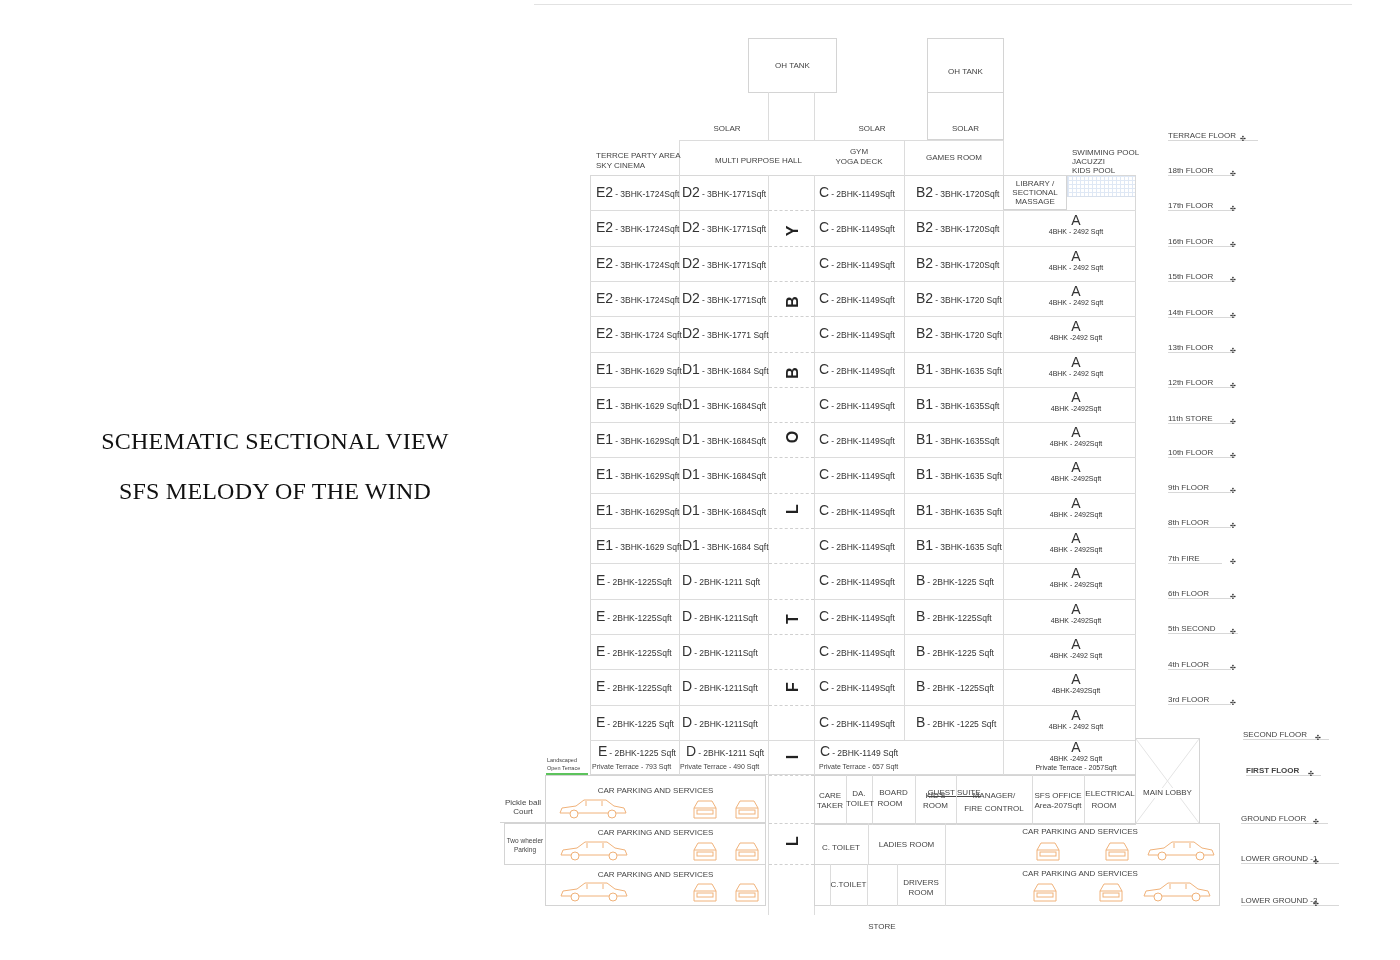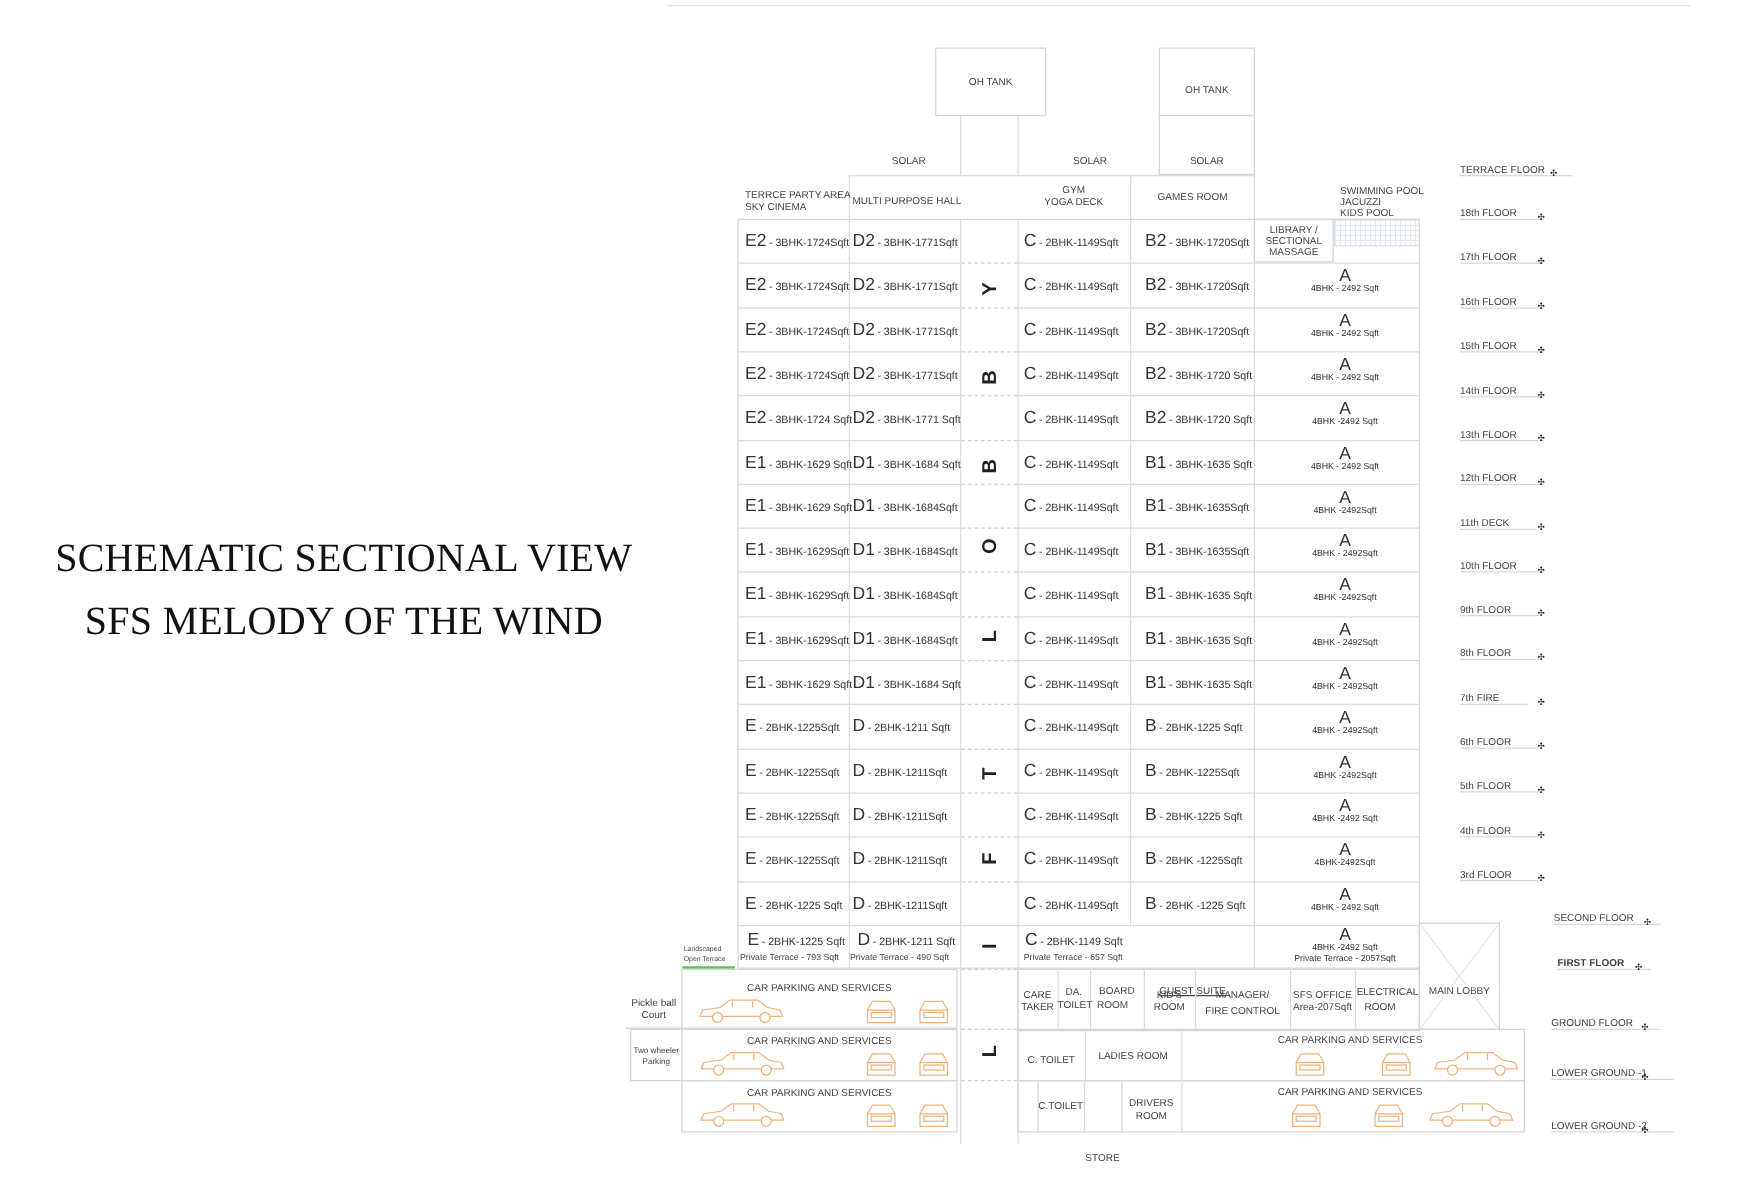--- a/index.html
+++ b/index.html
@@ -1,18 +1,18 @@
 <!DOCTYPE html>
 <html><head>
 <meta charset="utf-8">
 <style>
   html, body { margin:0; padding:0; background:#ffffff; }
   body { width:1400px; height:960px; position:relative; overflow:hidden; font-family:"Liberation Sans", sans-serif; color:#333; }
   .abs { position:absolute; }
-  .title { position:absolute; left:20px; width:510px; text-align:center; font-family:"Liberation Serif", serif; font-size:32px; color:#111; letter-spacing:0.2px; }
+  .title { position:absolute; left:20px; width:510px; text-align:center; font-family:"Liberation Serif", serif; font-size:24px; color:#111; letter-spacing:0.2px; }
   .topline { position:absolute; left:534px; top:4px; width:818px; height:1px; background:#e2e2e2; }
   .box { position:absolute; border:1px solid #d4d4d4; box-sizing:border-box; background:transparent; }
   .lbl { position:absolute; font-size:8px; color:#444; text-align:center; line-height:10px; white-space:nowrap; }
   .unit { position:absolute; font-size:8.5px; color:#333; white-space:nowrap; display:flex; align-items:baseline; }
   .unit .code { font-size:14px; margin-right:2px; color:#333; }
   .aunit { position:absolute; width:130px; text-align:center; color:#333; }
   .aunit .code { display:block; font-size:14px; line-height:14px; }
   .aunit .sub { display:block; font-size:7px; line-height:9px; }
   .pt { position:absolute; font-size:7px; color:#444; white-space:nowrap; }
   .lift { position:absolute; left:778px; width:30px; text-align:center; font-size:16px; font-weight:bold; color:#222; transform:rotate(-90deg); }
@@ -48,21 +48,21 @@
   <div class="lbl" style="left:835px;width:74px;top:124px;">SOLAR</div>
   <div class="lbl" style="left:927px;width:77px;top:124px;">SOLAR</div>
 
   <div class="hline" style="left:679px;top:140px;width:325px;"></div>
   <div class="vline" style="left:679px;top:140px;height:38px;"></div>
   <div class="vline" style="left:904px;top:140px;height:38px;"></div>
   <div class="vline" style="left:1003px;top:140px;height:38px;"></div>
 
   <div class="lbl" style="left:596px;top:151px;text-align:left;">TERRCE PARTY AREA</div>
   <div class="lbl" style="left:596px;top:161px;text-align:left;">SKY CINEMA</div>
-  <div class="lbl" style="left:682px;width:86px;top:156px;">MULTI PURPOSE HALL</div>
+  <div class="lbl" style="left:715px;width:86px;top:156px;">MULTI PURPOSE HALL</div>
   <div class="lbl" style="left:815px;width:88px;top:147px;">GYM</div>
   <div class="lbl" style="left:815px;width:88px;top:157px;">YOGA DECK</div>
   <div class="lbl" style="left:905px;width:98px;top:153px;">GAMES ROOM</div>
   <div class="lbl" style="left:1072px;top:148px;text-align:left;">SWIMMING POOL</div>
   <div class="lbl" style="left:1072px;top:157px;text-align:left;">JACUZZI</div>
   <div class="lbl" style="left:1072px;top:166px;text-align:left;">KIDS  POOL</div>
 
   <div class="box" style="left:1003px;top:175px;width:64px;height:35px;">
     <div class="lbl" style="left:0;right:0;top:3px;">LIBRARY /</div>
     <div class="lbl" style="left:0;right:0;top:12px;">SECTIONAL</div>
@@ -647,33 +647,33 @@
       <div class="floor-lbl" style="left:1168px;top:237px;">16th FLOOR</div>
        <div class="floor-mark" style="left:1230px;top:241px;">✣</div>
       <div class="floor-lbl" style="left:1168px;top:272px;">15th FLOOR</div>
        <div class="floor-mark" style="left:1230px;top:276px;">✣</div>
       <div class="floor-lbl" style="left:1168px;top:308px;">14th FLOOR</div>
        <div class="floor-mark" style="left:1230px;top:312px;">✣</div>
       <div class="floor-lbl" style="left:1168px;top:343px;">13th FLOOR</div>
        <div class="floor-mark" style="left:1230px;top:347px;">✣</div>
       <div class="floor-lbl" style="left:1168px;top:378px;text-align:center;">12th FLOOR</div>
        <div class="floor-mark" style="left:1230px;top:382px;">✣</div>
-      <div class="floor-lbl" style="left:1168px;top:414px;">11th DECK</div>
+      <div class="floor-lbl" style="left:1168px;top:414px;">11th STORE</div>
        <div class="floor-mark" style="left:1230px;top:418px;">✣</div>
       <div class="floor-lbl" style="left:1168px;top:448px;">10th FLOOR</div>
        <div class="floor-mark" style="left:1230px;top:452px;">✣</div>
       <div class="floor-lbl" style="left:1168px;top:483px;">9th FLOOR</div>
        <div class="floor-mark" style="left:1230px;top:487px;">✣</div>
       <div class="floor-lbl" style="left:1168px;top:518px;">8th FLOOR</div>
        <div class="floor-mark" style="left:1230px;top:522px;">✣</div>
       <div class="floor-lbl" style="left:1168px;top:554px;">7th FIRE</div>
        <div class="floor-mark" style="left:1230px;top:558px;">✣</div>
       <div class="floor-lbl" style="left:1168px;top:589px;">6th FLOOR</div>
        <div class="floor-mark" style="left:1230px;top:593px;">✣</div>
-      <div class="floor-lbl" style="left:1168px;top:624px;">5th FLOOR</div>
+      <div class="floor-lbl" style="left:1168px;top:624px;">5th SECOND</div>
        <div class="floor-mark" style="left:1230px;top:628px;">✣</div>
       <div class="floor-lbl" style="left:1168px;top:660px;">4th FLOOR</div>
        <div class="floor-mark" style="left:1230px;top:664px;">✣</div>
       <div class="floor-lbl" style="left:1168px;top:695px;">3rd  FLOOR</div>
        <div class="floor-mark" style="left:1230px;top:699px;">✣</div>
       <div class="floor-lbl" style="left:1243px;top:730px;">SECOND FLOOR</div>
        <div class="floor-mark" style="left:1315px;top:734px;">✣</div>
       <div class="floor-lbl" style="left:1246px;top:766px;font-weight:bold;">FIRST FLOOR</div>
        <div class="floor-mark" style="left:1308px;top:770px;">✣</div>
       <div class="floor-lbl" style="left:1241px;top:814px;">GROUND FLOOR</div>

